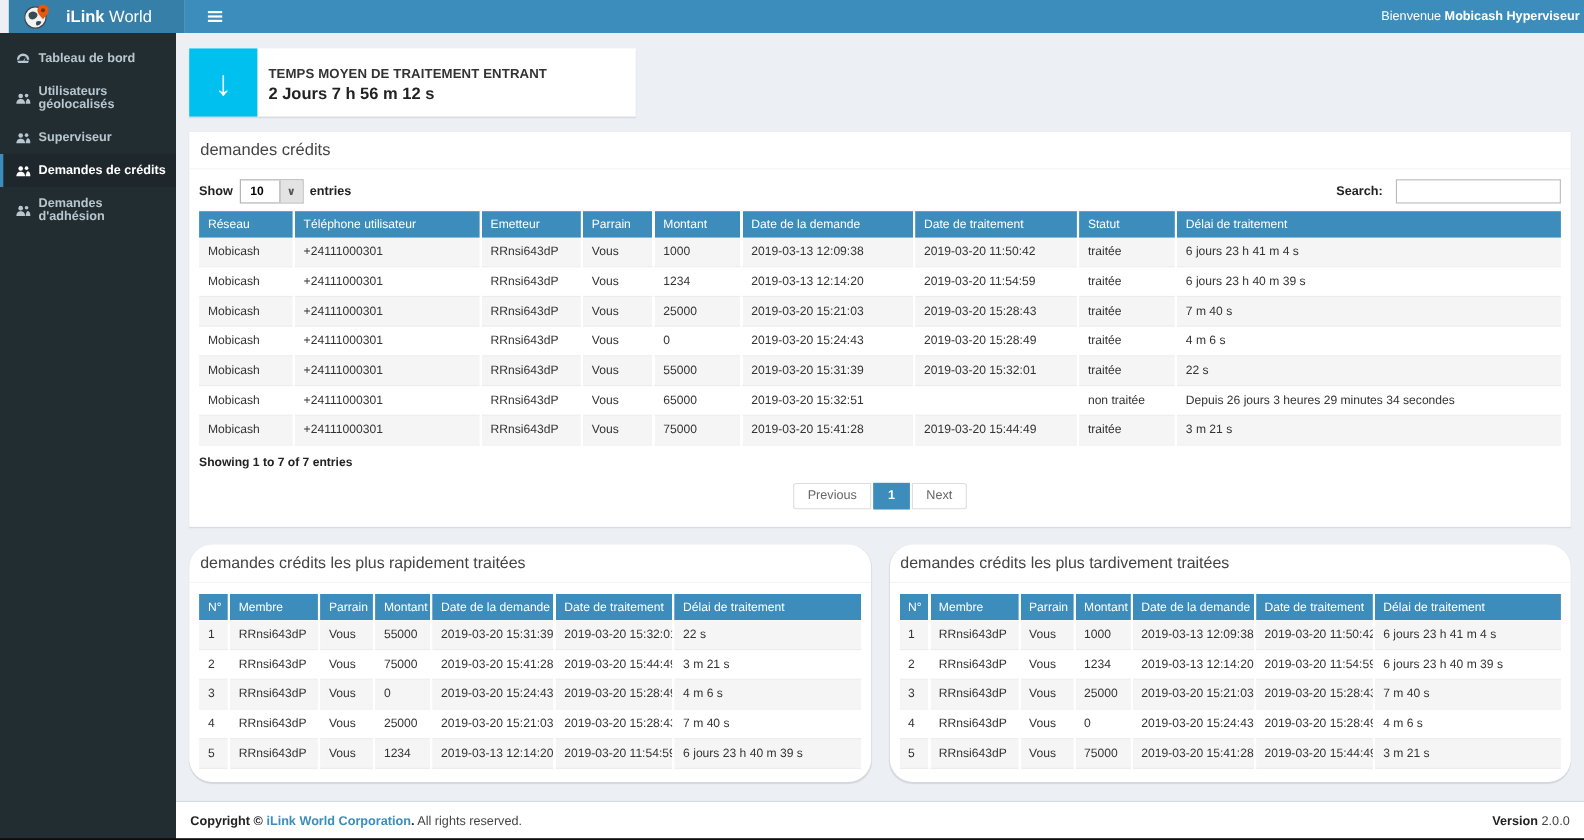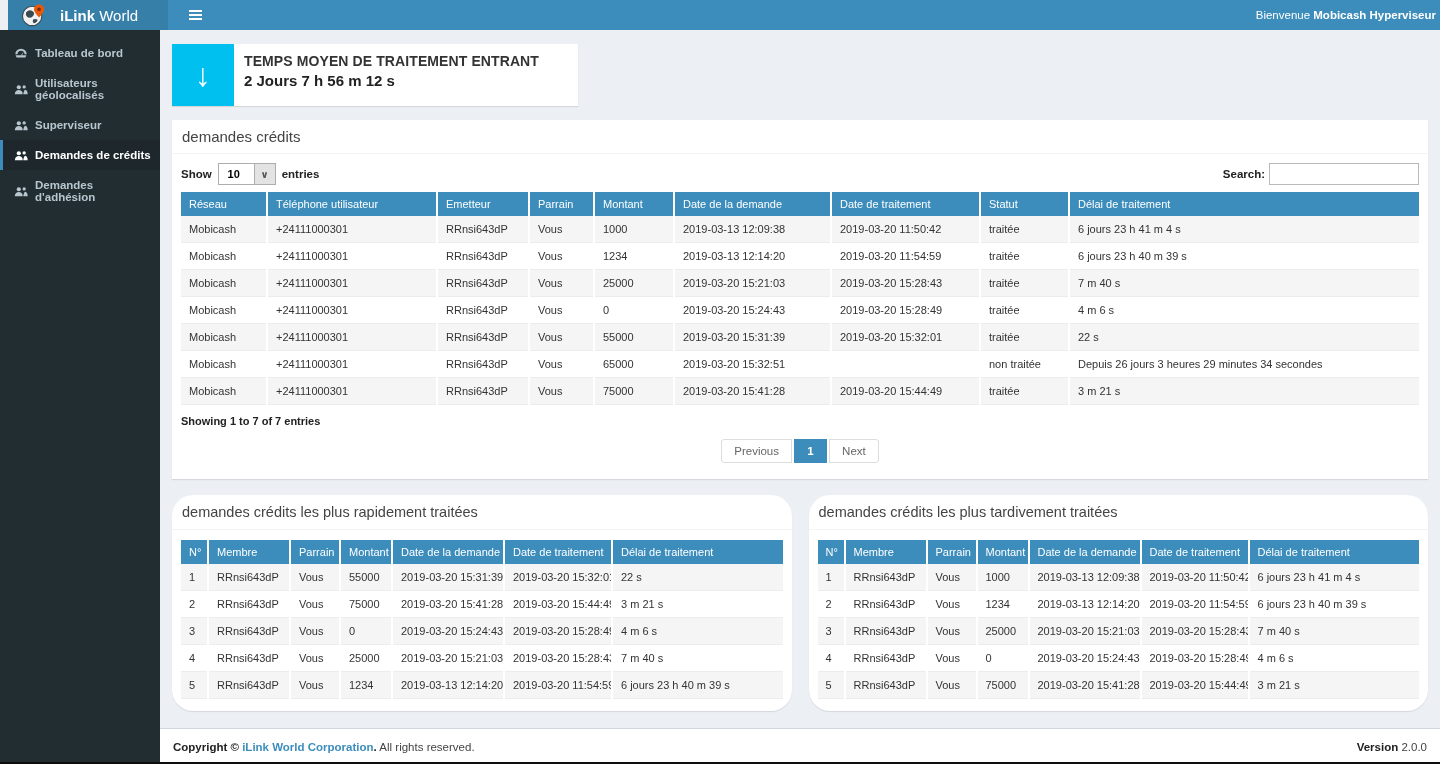--- a/index.html
+++ b/index.html
@@ -28,35 +28,35 @@
   .side-item.active { background:#1e282c; border-left-color:#3c8dbc; color:#fff; }
 
   
   .main { position:absolute; top:30px; left:160px; right:0; bottom:0; display:flex; flex-direction:column; }
   .content { flex:1; background:#ecf0f5; padding:14px 12px 0 12px; overflow:hidden; }
 
   
   .stat-card { width:406px; height:62px; background:#fff; display:flex; box-shadow:0 1px 1px rgba(0,0,0,0.1); }
   .stat-icon { width:62px; height:62px; background:#00c0ef; color:#fff; display:flex; align-items:center; justify-content:center; font-size:32px; font-weight:700; line-height:1; }
   .stat-info { padding:9px 10px; }
-  .stat-label { font-size:14px; font-weight:700; color:#333; text-transform:uppercase; letter-spacing:0.1px; }
+  .stat-label { font-size:12px; font-weight:700; color:#333; text-transform:uppercase; letter-spacing:0.1px;margin-top:7px; }
   .stat-value { font-size:15px; font-weight:700; color:#222; margin-top:3px; }
 
   
   .box { background:#fff; box-shadow:0 1px 1px rgba(0,0,0,0.1); margin-top:14px; }
   .box-header { padding:8px 10px; border-bottom:1px solid #f4f4f4; }
   .box-title { font-size:15px; color:#444; }
 
   
   .dt-controls { display:flex; align-items:center; justify-content:space-between; padding:9px 9px 7px 9px; }
   .dt-length { display:flex; align-items:center; font-size:11.5px; font-weight:700; color:#222; gap:6px; }
   .select-wrap { position:relative; display:inline-block; }
   .select-wrap select { appearance:none; -webkit-appearance:none; width:58px; height:22px; border:1px solid #adadad; background:#fff; font-size:11px; font-weight:700; padding:0 26px 0 0; text-align:center; text-align-last:center; font-family:inherit; }
   .select-wrap::after { content:"\2228"; position:absolute; top:1px; right:1px; width:20px; bottom:1px; background:#e3e3e3; border-left:1px solid #adadad; color:#555; font-size:10px; display:flex; align-items:center; justify-content:center; pointer-events:none; }
-  .dt-search { display:flex; align-items:center; font-size:11.5px; font-weight:700; color:#222; gap:4px; }
+  .dt-search { display:flex; align-items:center; font-size:11.5px; font-weight:700; color:#222; gap:12px; }
   .dt-search input { width:150px; height:22px; border:1px solid #bbb; padding:0 5px; font-size:11px; font-family:inherit; }
 
   
   .tbl-wrap { padding:0 9px; }
   table.dt { width:100%; border-collapse:collapse; table-layout:fixed; }
   table.dt th { background:#3c8dbc; color:#fff; font-size:11px; font-weight:400; text-align:left; padding:6px 8px; border-right:2px solid #fff; white-space:nowrap; overflow:hidden; }
   table.dt th:last-child { border-right:none; }
   table.dt td { font-size:11px; color:#333; padding:7px 8px; border-right:2px solid #fff; border-bottom:1px solid #ececec; white-space:nowrap; overflow:hidden; }
   table.dt td:last-child { border-right:none; }
   table.dt tbody tr:nth-child(odd) td { background:#f5f5f5; }

